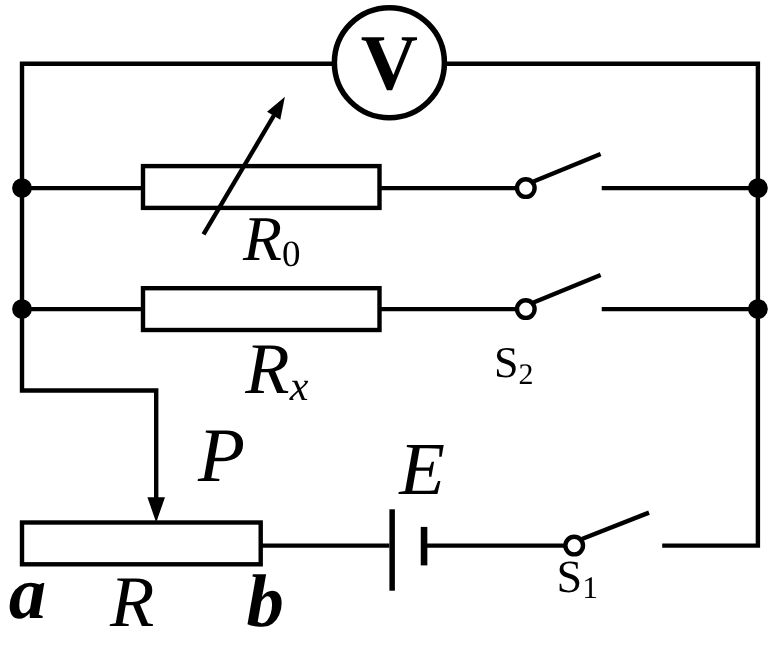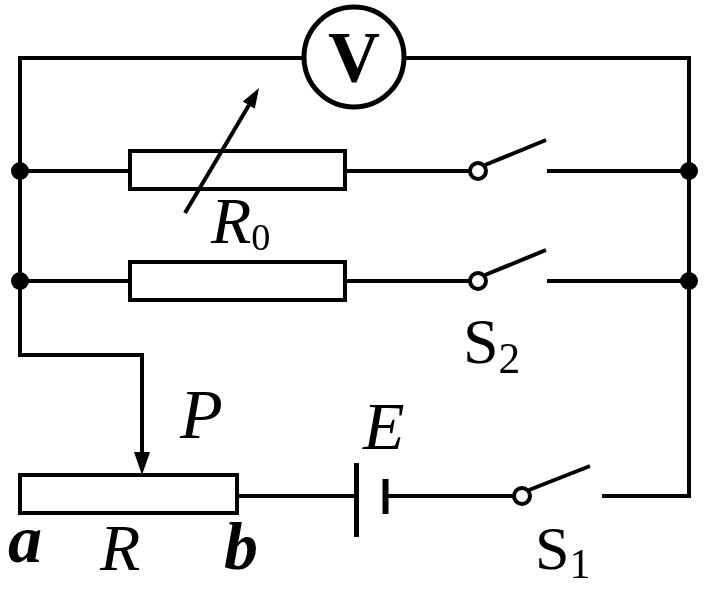--- a/index.html
+++ b/index.html
@@ -83,25 +83,25 @@
     left: 304px;
     top: 7px;
     width: 100px;
     height: 100px;
     display: flex;
     align-items: center;
     justify-content: center;
     font-size: 72px;
     font-weight: bold;
   }
-  .lbl-r0 { left: 211px; top: 188px; font-size: 66px; }
+  .lbl-r0 { left: 221px; top: 188px; font-size: 58px; }
   .lbl-rx { left: 223px; top: 303px; font-size: 66px; }
   .lbl-s3 { left: 434px; top: 177px; font-size: 62px; }
-  .lbl-s2 { left: 463px; top: 310px; font-size: 64px; }
-  .lbl-s1 { left: 506px; top: 517px; font-size: 62px; margin-left: 29px; }
+  .lbl-s2 { left: 449px; top: 310px; font-size: 40px; }
+  .lbl-s1 { left: 506px; top: 504px; font-size: 42px; }
   .lbl-p  { left: 180px; top: 380px; font-size: 70px; }
   .lbl-e  { left: 363px; top: 392px; font-size: 68px; }
   .lbl-a  { left: 8px;   top: 505px; font-size: 68px; }
   .lbl-r  { left: 100px; top: 515px; font-size: 66px; }
   .lbl-b  { left: 224px; top: 512px; font-size: 68px; }
 </style>
 </head>
 <body>
 
 <div class="canvas">
@@ -151,20 +151,23 @@
   </svg>
 
   <div class="meter-label">
     <span>V</span>
   </div>
 
   <div class="lbl lbl-r0 italic">
     <span>R</span><span class="sub upright">0</span>
   </div>
 
+  <div class="lbl lbl-rx italic">
+    <span>R</span><span class="sub">x</span>
+  </div>
 
 
   <div class="lbl lbl-s2">
     <span>S</span><span class="sub-big">2</span>
   </div>
 
   <div class="lbl lbl-s1">
     <span>S</span><span class="sub-big">1</span>
   </div>
 

